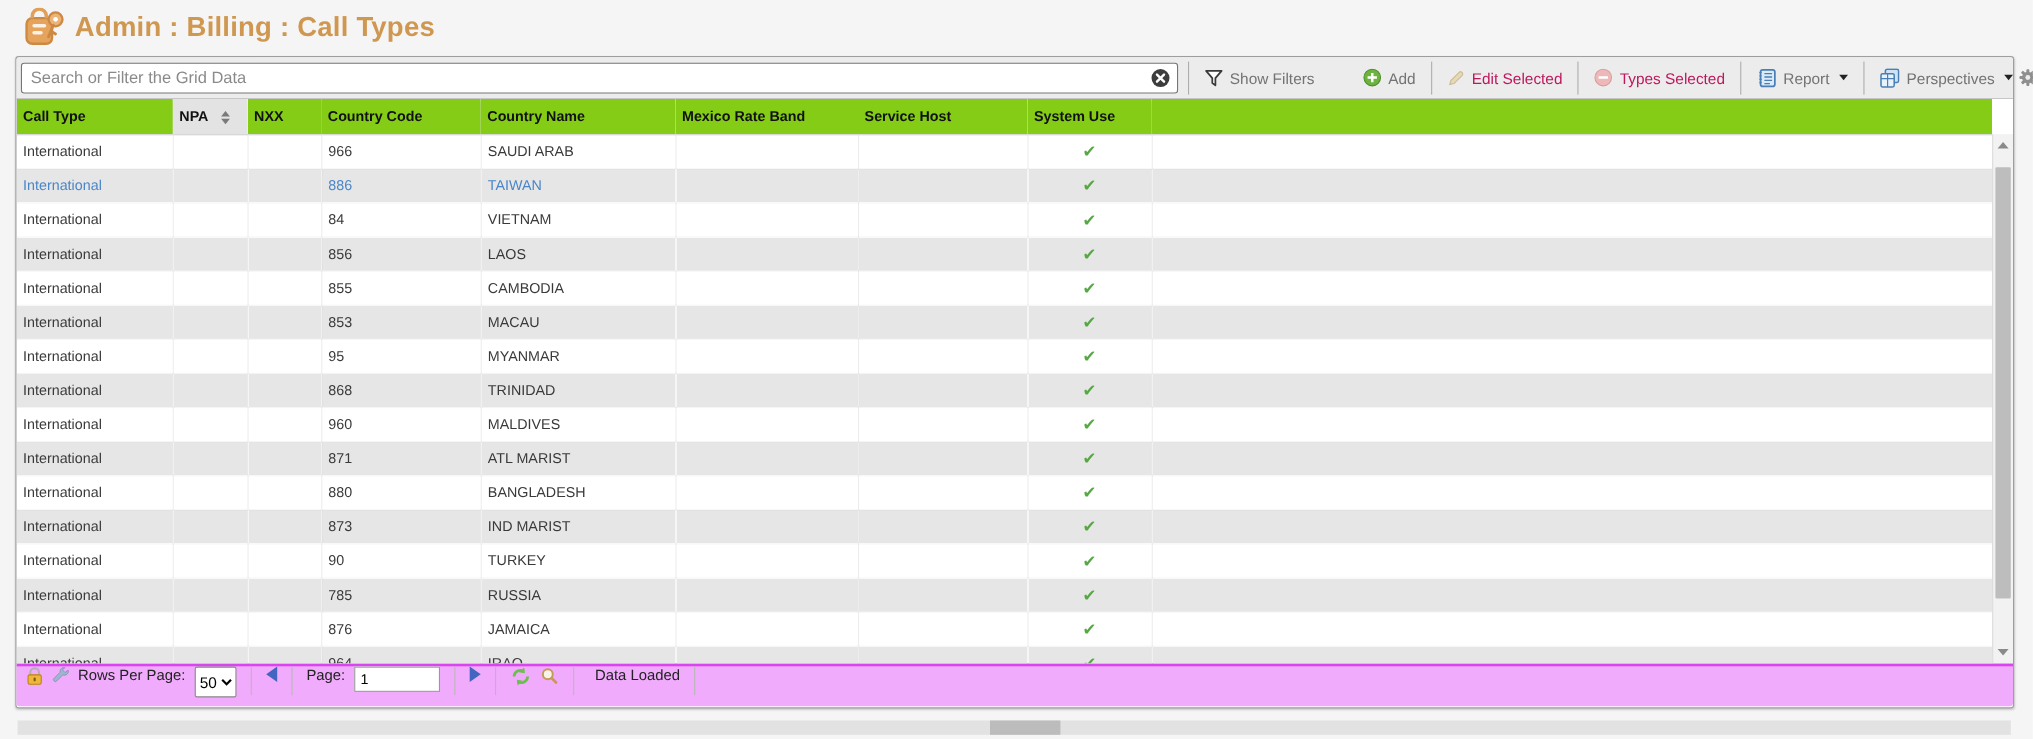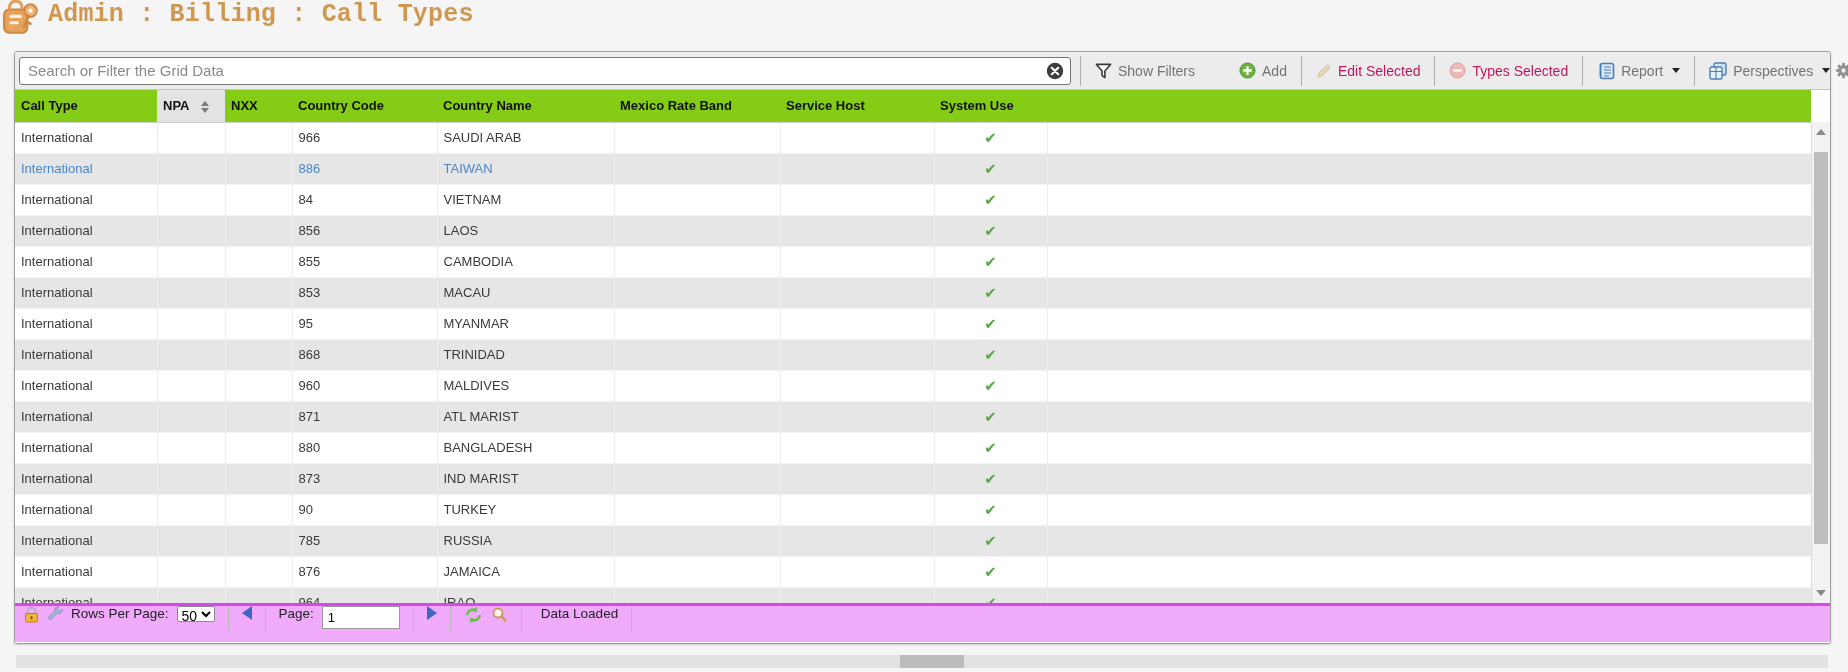--- a/index.html
+++ b/index.html
@@ -2,21 +2,21 @@
 <html><head>
 <meta charset="utf-8">
 <style>
   * { box-sizing: border-box; }
   html,body { margin:0; padding:0; }
   body {
     width:1848px; height:672px; overflow:hidden; position:relative;
     background:#f5f5f5; font-family:"Liberation Sans", sans-serif;
   }
   
-  .titlebar { display:flex; align-items:flex-start; height:50px; padding-left:2px;font-family:Liberation Mono, monospace; }
+  .titlebar { display:flex; align-items:center; height:50px; padding-left:22px; }
   .titlebar h1 { margin:0 0 0 8px; font-size:25px; font-weight:600; color:#cf9750; letter-spacing:.2px; }
 
   
   .grid-container {
     position:absolute; left:14px; top:51px; width:1817px; height:593px;
     background:#fff; border:1px solid #9e9e9e; border-radius:3px;
     box-shadow:0 1px 2px rgba(0,0,0,.18); display:flex; flex-direction:column;
   }
   
   .toolbar {
@@ -73,21 +73,21 @@
   .tri-down { width:0;height:0;border-left:5px solid transparent;border-right:5px solid transparent;border-top:6px solid #8a8a8a; }
   .sb-thumb { position:absolute; left:2px; top:30px; width:14px; height:392px; background:#bdbdbd; border-radius:1px; cursor:grab; }
 
   
   .pager {
     height:39px; flex:none; display:flex; align-items:flex-start; gap:8px;
     background:#f0abfc; border-top:3px solid #d946ef; border-radius:0 0 3px 3px;
     padding-left:9px; font-size:13.5px; color:#222;
   }
   .pg-sep { width:1px; height:26px; background:#b8b8b8; margin:0 5px; flex:none; }
-  .pager select { height:16px; font-size:14px; font-family:inherit; background:#fff; border:1px solid #8a8a8a; border-radius:2px; }
+  .pager select { height:28px; font-size:14px; font-family:inherit; background:#fff; border:1px solid #8a8a8a; border-radius:2px; }
   .page-input { width:78px; height:23px; border:1px solid #999; font-size:13px; font-family:inherit; padding-left:5px; }
   .arr { width:0; height:0; cursor:pointer; }
   .arr-left  { border-top:7px solid transparent; border-bottom:7px solid transparent; border-right:10px solid #4165c0; }
   .arr-right { border-top:7px solid transparent; border-bottom:7px solid transparent; border-left:10px solid #4165c0; }
   .pager .icon-btn { background:none; border:none; padding:0; display:flex; cursor:pointer; }
   .status { margin-left:6px; }
 
   
   .hscroll { position:absolute; left:16px; width:1812px; top:655px; height:13px; background:#e2e2e2; }
   .hthumb { position:absolute; left:884px; top:0; width:64px; height:100%; background:#bcbcbc; cursor:grab; }

